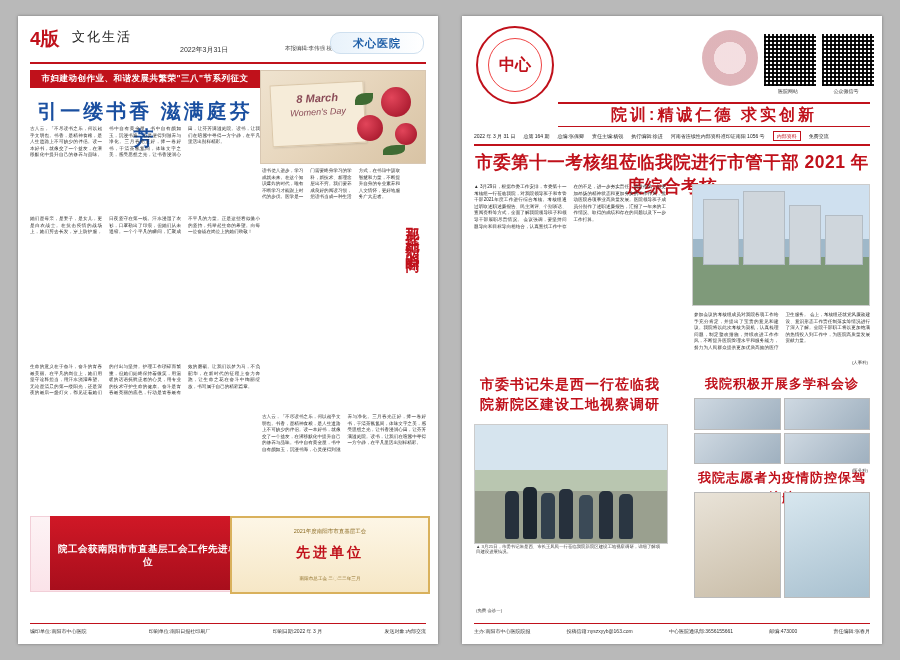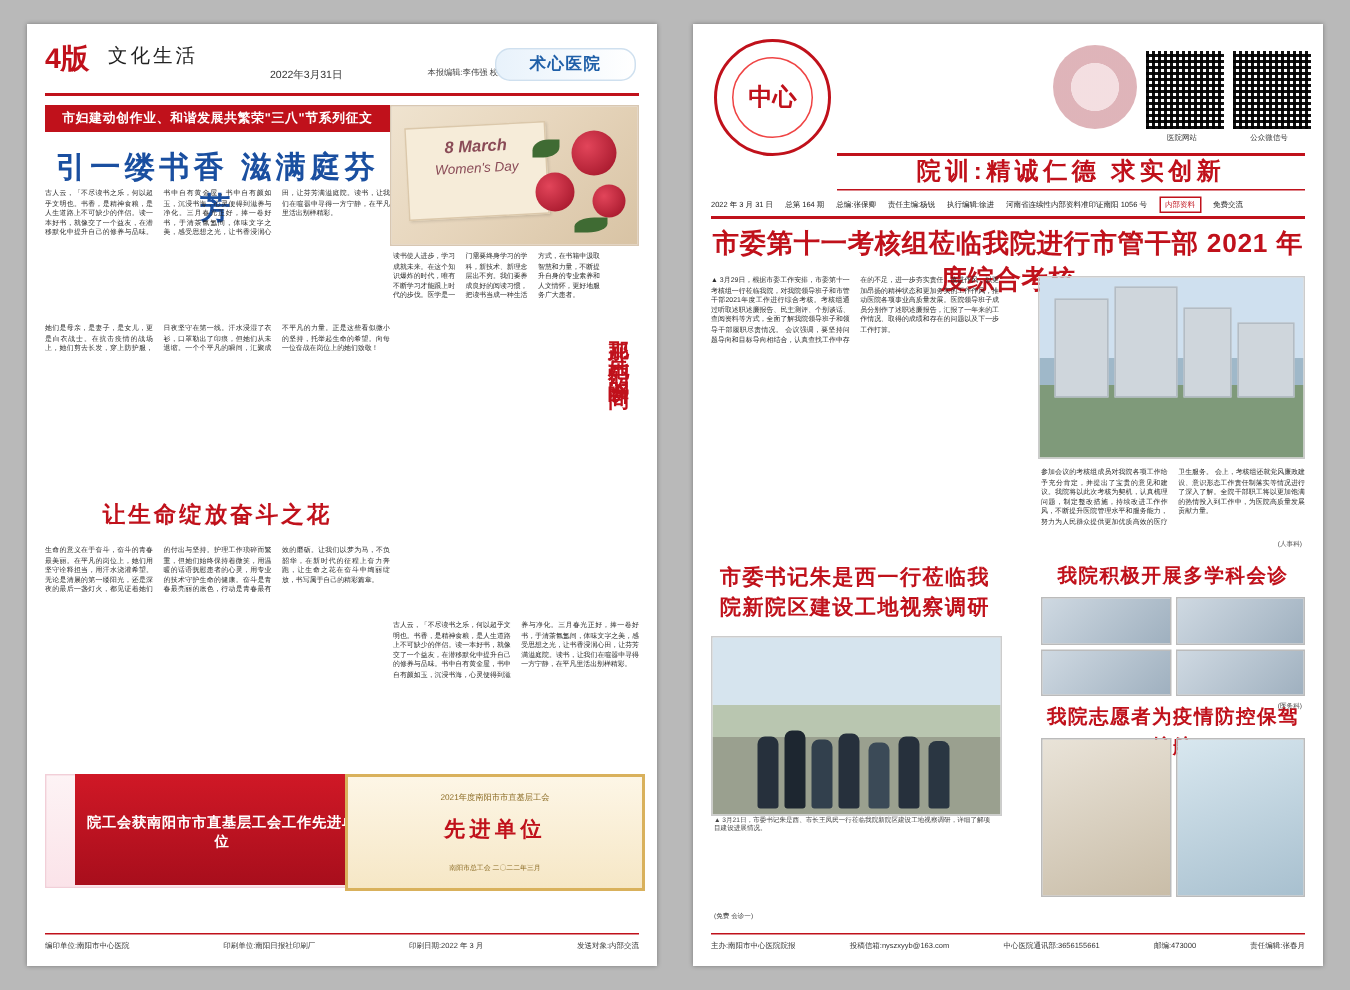--- a/index.html
+++ b/index.html
@@ -139,21 +139,20 @@
       <div class="rose" style="right:14px;top:16px;width:30px;height:30px;"></div>
       <div class="rose" style="right:42px;top:44px;width:26px;height:26px;"></div>
       <div class="rose" style="right:8px;top:52px;width:22px;height:22px;"></div>
       <div class="leaf" style="right:52px;top:22px;width:18px;height:12px;"></div>
       <div class="leaf" style="right:20px;bottom:8px;width:22px;height:10px;"></div>
     </div>
 
     <div class="col-text l-body1">古人云，「不尽读书之乐，何以超乎文明也。书香，是精神食粮，是人生道路上不可缺少的伴侣。读一本好书，就像交了一个益友，在潜移默化中提升自己的修养与品味。书中自有黄金屋，书中自有颜如玉，沉浸书海，心灵便得到滋养与净化。三月春光正好，捧一卷好书，于清茶氤氲间，体味文字之美，感受思想之光，让书香浸润心田，让芬芳满溢庭院。读书，让我们在喧嚣中寻得一方宁静，在平凡里活出别样精彩。</div>
     <div class="col-text l-body3">她们是母亲，是妻子，是女儿，更是白衣战士。在抗击疫情的战场上，她们剪去长发，穿上防护服，日夜坚守在第一线。汗水浸湿了衣衫，口罩勒出了印痕，但她们从未退缩。一个个平凡的瞬间，汇聚成不平凡的力量。正是这些看似微小的坚持，托举起生命的希望。向每一位奋战在岗位上的她们致敬！</div>
 
-    <div class="sub-red l-title2">让生命绽放奋斗之花</div>
     <div class="col-text l-body2">生命的意义在于奋斗，奋斗的青春最美丽。在平凡的岗位上，她们用坚守诠释担当，用汗水浇灌希望。无论是清晨的第一缕阳光，还是深夜的最后一盏灯火，都见证着她们的付出与坚持。护理工作琐碎而繁重，但她们始终保持着微笑，用温暖的话语抚慰患者的心灵，用专业的技术守护生命的健康。奋斗是青春最亮丽的底色，行动是青春最有效的磨砺。让我们以梦为马，不负韶华，在新时代的征程上奋力奔跑，让生命之花在奋斗中绚丽绽放，书写属于自己的精彩篇章。</div>
 
     <div class="v-title">那些「她们」的瞬间</div>
     <div class="col-text r-col-text">读书使人进步，学习成就未来。在这个知识爆炸的时代，唯有不断学习才能跟上时代的步伐。医学是一门需要终身学习的学科，新技术、新理念层出不穷。我们要养成良好的阅读习惯，把读书当成一种生活方式，在书籍中汲取智慧和力量，不断提升自身的专业素养和人文情怀，更好地服务广大患者。</div>
 
     <div class="col-text l-body4">古人云，「不尽读书之乐，何以超乎文明也。书香，是精神食粮，是人生道路上不可缺少的伴侣。读一本好书，就像交了一个益友，在潜移默化中提升自己的修养与品味。书中自有黄金屋，书中自有颜如玉，沉浸书海，心灵便得到滋养与净化。三月春光正好，捧一卷好书，于清茶氤氲间，体味文字之美，感受思想之光，让书香浸润心田，让芬芳满溢庭院。读书，让我们在喧嚣中寻得一方宁静，在平凡里活出别样精彩。</div>
 
     <div class="art-bottom">
       <div class="ab-fig"></div>
       <div class="ab-fig2"></div>

